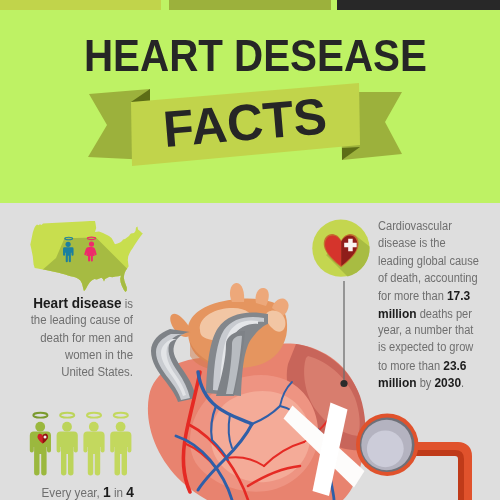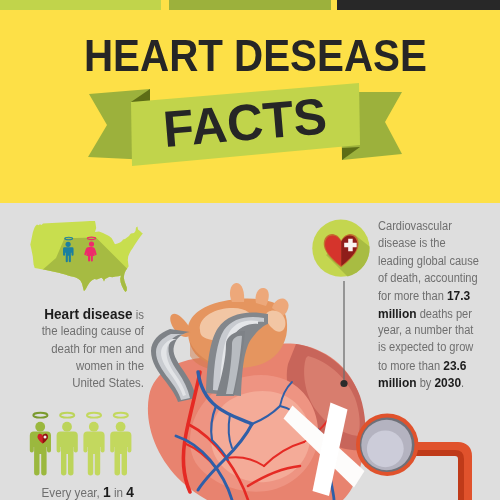--- a/index.html
+++ b/index.html
@@ -1,30 +1,30 @@
 <!DOCTYPE html>
 <html><head>
 <meta charset="utf-8">
 <style>
   html,body{margin:0;padding:0;}
   body{width:500px;height:500px;overflow:hidden;font-family:"Liberation Sans",sans-serif;
        -webkit-font-smoothing:antialiased;}
-  #page{position:relative;width:500px;height:500px;background:#fde047;overflow:hidden;}
+  #page{position:relative;width:500px;height:500px;background:#bef264;overflow:hidden;}
   .topbar{position:absolute;top:0;height:10px;}
   #bar1{left:0;width:161px;background:#c1d44b;}
   #bar2{left:169px;width:162px;background:#9cb13c;}
   #bar3{left:337px;width:163px;background:#282828;}
   #gray{position:absolute;left:0;top:203px;width:500px;height:297px;background:#dedede;}
   #title{position:absolute;left:84px;top:41px;font-size:45px;line-height:30px;font-weight:700;color:#262626;
          white-space:nowrap;transform:scaleX(0.896);transform-origin:0 0;}
   svg.layer{position:absolute;left:0;top:0;}
   #facts{position:absolute;left:162px;top:113px;font-size:51px;line-height:34px;font-weight:700;color:#262626;
          letter-spacing:0px;white-space:nowrap;transform:rotate(-4.76deg) scaleX(0.98);transform-origin:0 0;}
   .txt{position:absolute;color:#6f6f6f;}
-  #stat1{left:0px;top:306px;width:133px;text-align:right;font-size:12.3px;line-height:17.3px;padding-left:11px;}
+  #stat1{left:0px;top:295px;width:133px;text-align:right;font-size:12.3px;line-height:17.3px;}
   #stat1 .ln{display:block;white-space:nowrap;height:17.33px;line-height:17.33px;transform:scaleX(0.93);transform-origin:133px 50%;}
   #stat1 b{color:#1c1c1c;font-weight:700;font-size:14.6px;}
   #stat2{left:0px;top:483px;width:134px;text-align:right;font-size:12.8px;line-height:17.3px;white-space:nowrap;transform:scaleX(0.91);transform-origin:134px 50%;}
   #stat2 b{color:#1c1c1c;font-weight:700;font-size:15.2px;}
   #para{left:378px;top:218px;width:124px;font-size:12.3px;line-height:17.3px;}
   #para .ln{display:block;white-space:nowrap;height:17.33px;line-height:17.33px;transform:scaleX(0.9);transform-origin:0 50%;}
   #para b{color:#1c1c1c;font-weight:700;font-size:13.3px;}
 </style>
 </head>
 <body>

